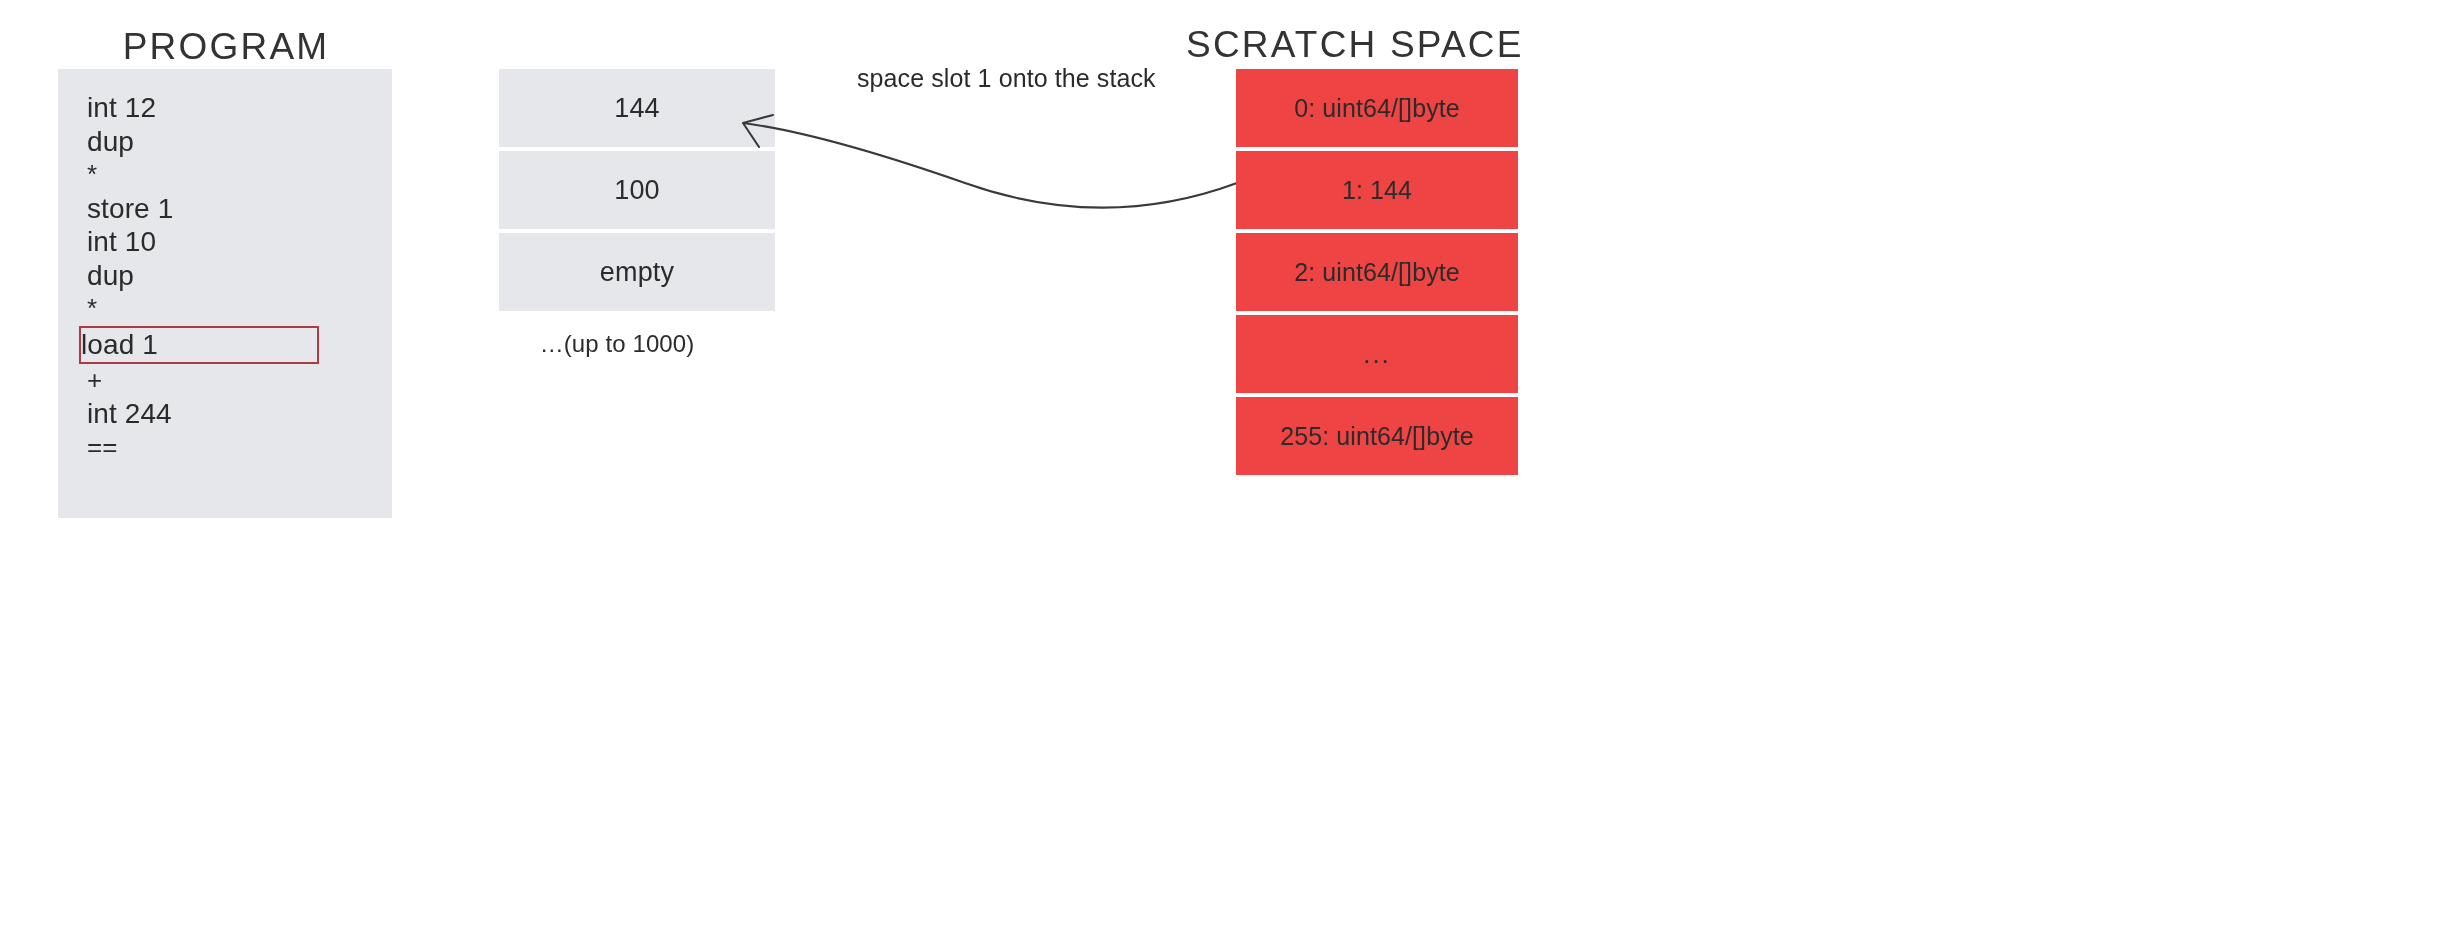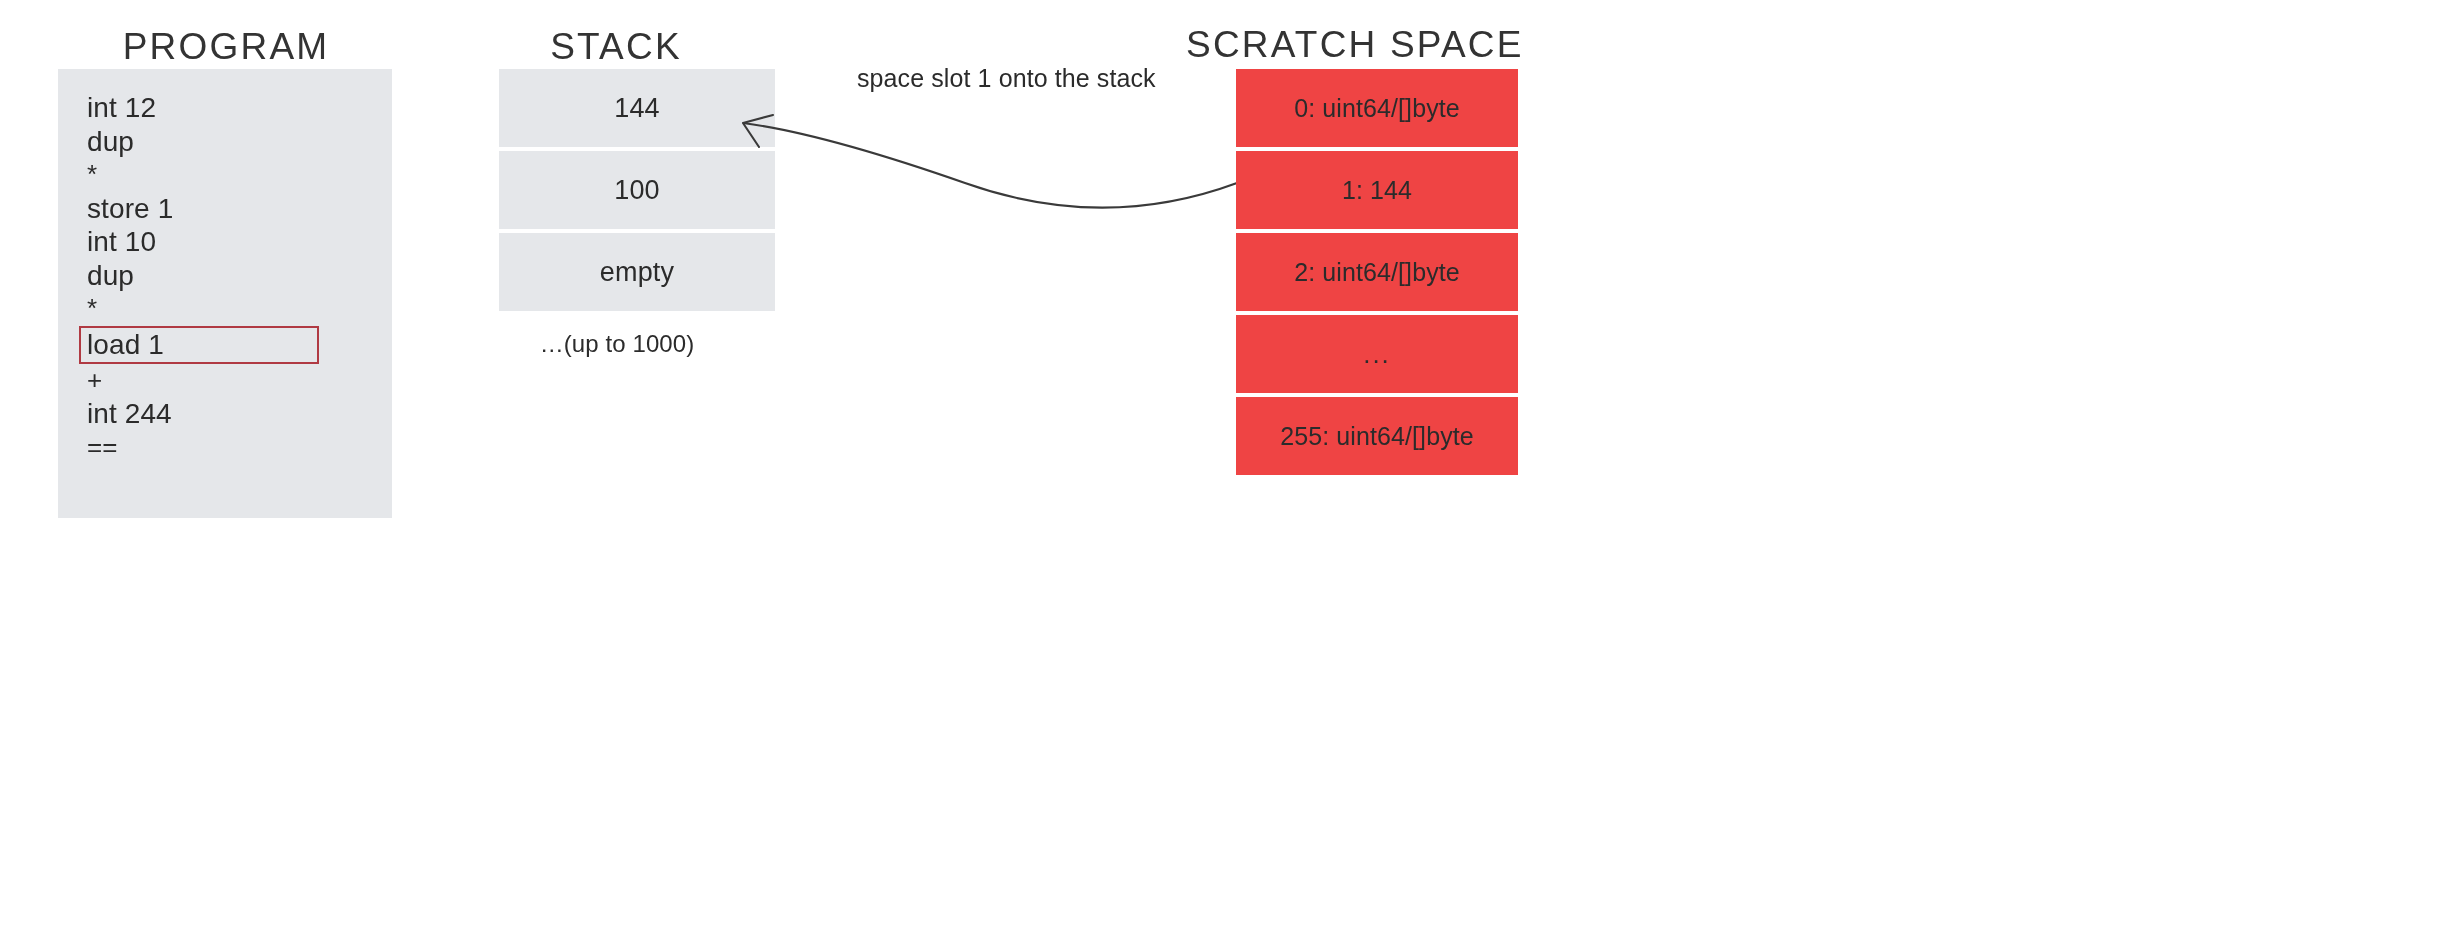--- a/index.html
+++ b/index.html
@@ -56,21 +56,20 @@
     white-space: nowrap;
     box-sizing: border-box;
     position: relative;
   }
   .prog-line.op {          
     font-size: 26px;
   }
   .prog-line.highlight {
     border: 2px solid #b03a43;
     margin-left: -8px;
-    padding-left: 6px;
     height: 38px;
     line-height: 34px;
     width: 240px;
   }
 
   
   #stack-title { left: 450px; top: 26px; width: 332px; }
 
   .stack-col {
     position: absolute;
@@ -162,21 +161,20 @@
       <div class="prog-line">int 10</div>
       <div class="prog-line">dup</div>
       <div class="prog-line op">*</div>
       <div class="prog-line highlight">load 1</div>
       <div class="prog-line op">+</div>
       <div class="prog-line">int 244</div>
       <div class="prog-line op">==</div>
     </div>
   </div>
 
-  <div class="col-title" id="stack-title">STACK</div>
 
   <div class="stack-col">
     <div class="stack-cell">144</div>
     <div class="stack-cell">100</div>
     <div class="stack-cell">empty</div>
     <div class="stack-note">…(up to 1000)</div>
   </div>
 
   <div id="annotation">
     <div>space slot 1 onto the stack</div>

